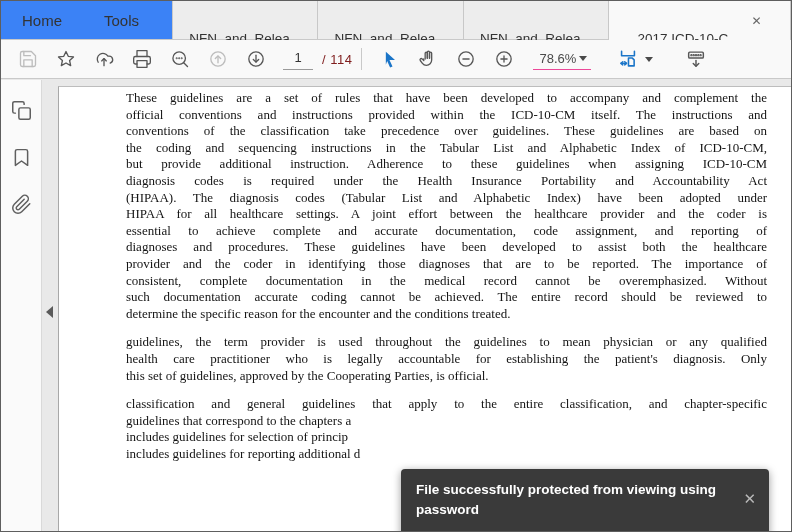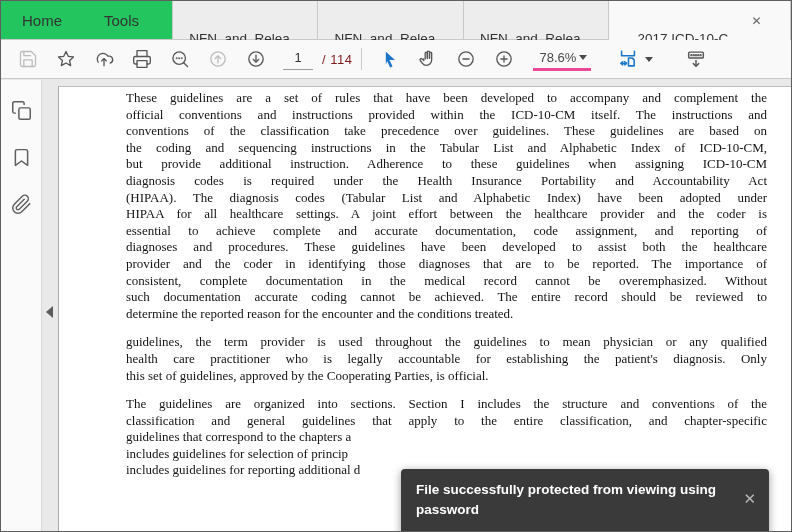--- a/index.html
+++ b/index.html
@@ -3,21 +3,21 @@
 <meta charset="utf-8">
 <style>
   * { margin:0; padding:0; box-sizing:border-box; }
   html,body { width:792px; height:532px; overflow:hidden; background:#efefef;
               font-family:"Liberation Sans", sans-serif; }
   .window { position:relative; width:792px; height:532px;
             border:1px solid #5e5e5e; background:#e9e9e9; overflow:hidden; }
 
   
   .tabbar { position:absolute; left:0; top:0; right:0; height:39px;
-            display:flex; align-items:stretch; background:#22c55e;
+            display:flex; align-items:stretch; background:#3b82f6;
             border-bottom:1px solid #c9c9c9; }
   .navitem { display:flex; align-items:center; padding:0 21px;
              font-size:15px; color:#333; cursor:default; }
   .dtab { width:148px; display:flex; align-items:center; justify-content:center;
           gap:12px; border-left:1px solid #c8c8c8; background:#ededed;
           font-size:13.5px; color:#333; }
   .dtab .lbl { max-width:118px; overflow:hidden; white-space:nowrap;margin-top:36px; }
   .dtab.active { width:186px; background:#f9f9f9; border-right:1px solid #c8c8c8;
                  margin-bottom:-1px; }
   .dtab .x { font-size:12px; color:#666; }
@@ -33,21 +33,21 @@
   .tbtn svg { width:20px; height:20px; stroke:#575757; stroke-width:1.6;
               fill:none; stroke-linecap:round; stroke-linejoin:round; }
   .tbtn.disabled svg { stroke:#bdbdbd; }
   .vsep { width:1px; height:22px; background:#c9c9c9; margin:0 9px; flex:none; }
   .pagebox { width:30px; height:22px; margin-left:8px; text-align:center;
              font-size:13px; color:#333; line-height:20px;
              border-bottom:1px solid #9a9a9a; flex:none; }
   .pagetotal { font-size:13px; color:#7f1d1d; margin-left:9px; flex:none;
                letter-spacing:.5px; }
   .zoombox { display:flex; align-items:center; gap:3px; margin-left:10px;
-             padding:2px 4px 3px 6px; border-bottom:3px solid #ec4899;
+             padding:2px 4px 3px 6px; border-bottom:1px solid #ec4899;
              font-size:13px; color:#4a4a4a; flex:none; }
   .caret { width:0; height:0; border-left:4px solid transparent;
            border-right:4px solid transparent; border-top:5px solid #4a4a4a; }
   .fitgroup { display:flex; align-items:center; gap:6px; margin-left:26px; flex:none; }
   .fitgroup svg { width:22px; height:22px; stroke:#1b75c8; stroke-width:1.7;
                   fill:none; stroke-linecap:round; stroke-linejoin:round; }
   .dockbtn { margin-left:24px; }
   .dockbtn svg { width:22px; height:22px; }
 
   
@@ -242,29 +242,28 @@
             <div class="line just">the coding and sequencing instructions in the Tabular List and Alphabetic Index of ICD-10-CM,</div>
             <div class="line just">but provide additional instruction.  Adherence to these guidelines when assigning ICD-10-CM</div>
             <div class="line just">diagnosis codes is required under the Health Insurance Portability and Accountability Act</div>
             <div class="line just">(HIPAA). The diagnosis codes (Tabular List and Alphabetic Index) have been adopted under</div>
             <div class="line just">HIPAA for all healthcare settings.  A joint effort between the healthcare provider and the coder is</div>
             <div class="line just">essential to achieve complete and accurate documentation, code assignment, and reporting of</div>
             <div class="line just">diagnoses and procedures.  These guidelines have been developed to assist both the healthcare</div>
             <div class="line just">provider and the coder in identifying those diagnoses that are to be reported.  The importance of</div>
             <div class="line just">consistent, complete documentation in the medical record cannot be overemphasized.  Without</div>
             <div class="line just">such documentation accurate coding cannot be achieved.  The entire record should be reviewed to</div>
-            <div class="line plain">determine the reported reason for the encounter and the conditions treated.</div>
+            <div class="line plain">determine the specific reason for the encounter and the conditions treated.</div>
           </div>
           <div class="para">
             <div class="line just">guidelines, the term provider is used throughout the guidelines to mean physician or any qualified</div>
             <div class="line just">health care practitioner who is legally accountable for establishing the patient's diagnosis.  Only</div>
             <div class="line plain">this set of guidelines, approved by the Cooperating Parties, is official.</div>
           </div>
           <div class="para">
-            <div class="line just">The guidelines are organized into sections.  Section I includes the structure and conventions of the</div>
             <div class="line just">classification and general guidelines that apply to the entire classification, and chapter-specific</div>
             <div class="line plain">guidelines that correspond to the chapters a</div>
             <div class="line plain">includes guidelines for selection of princip</div>
             <div class="line plain">includes guidelines for reporting additional d</div>
           </div>
         </div>
     </div>
   </div>
 
   <div class="toast">

